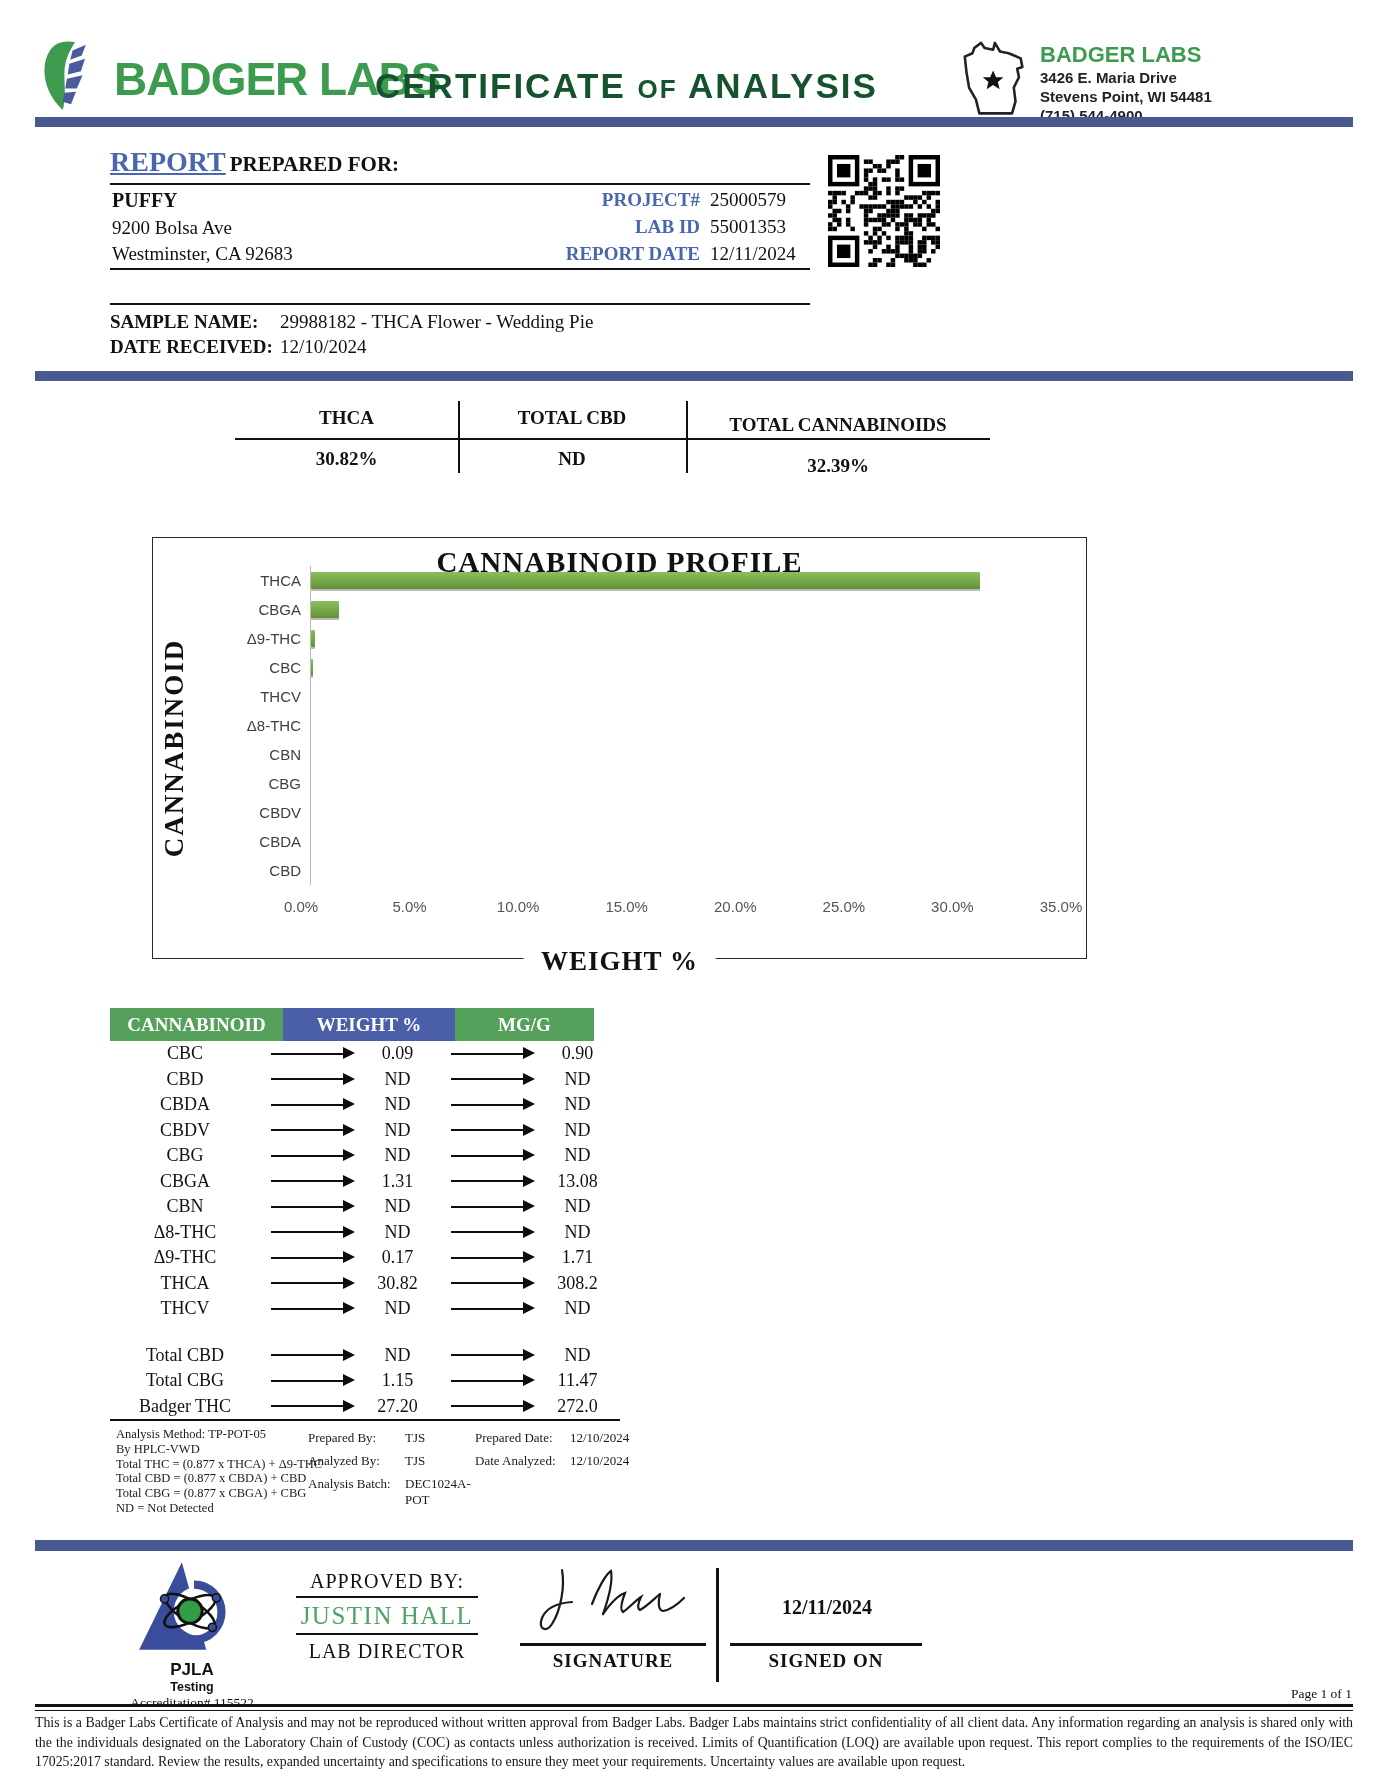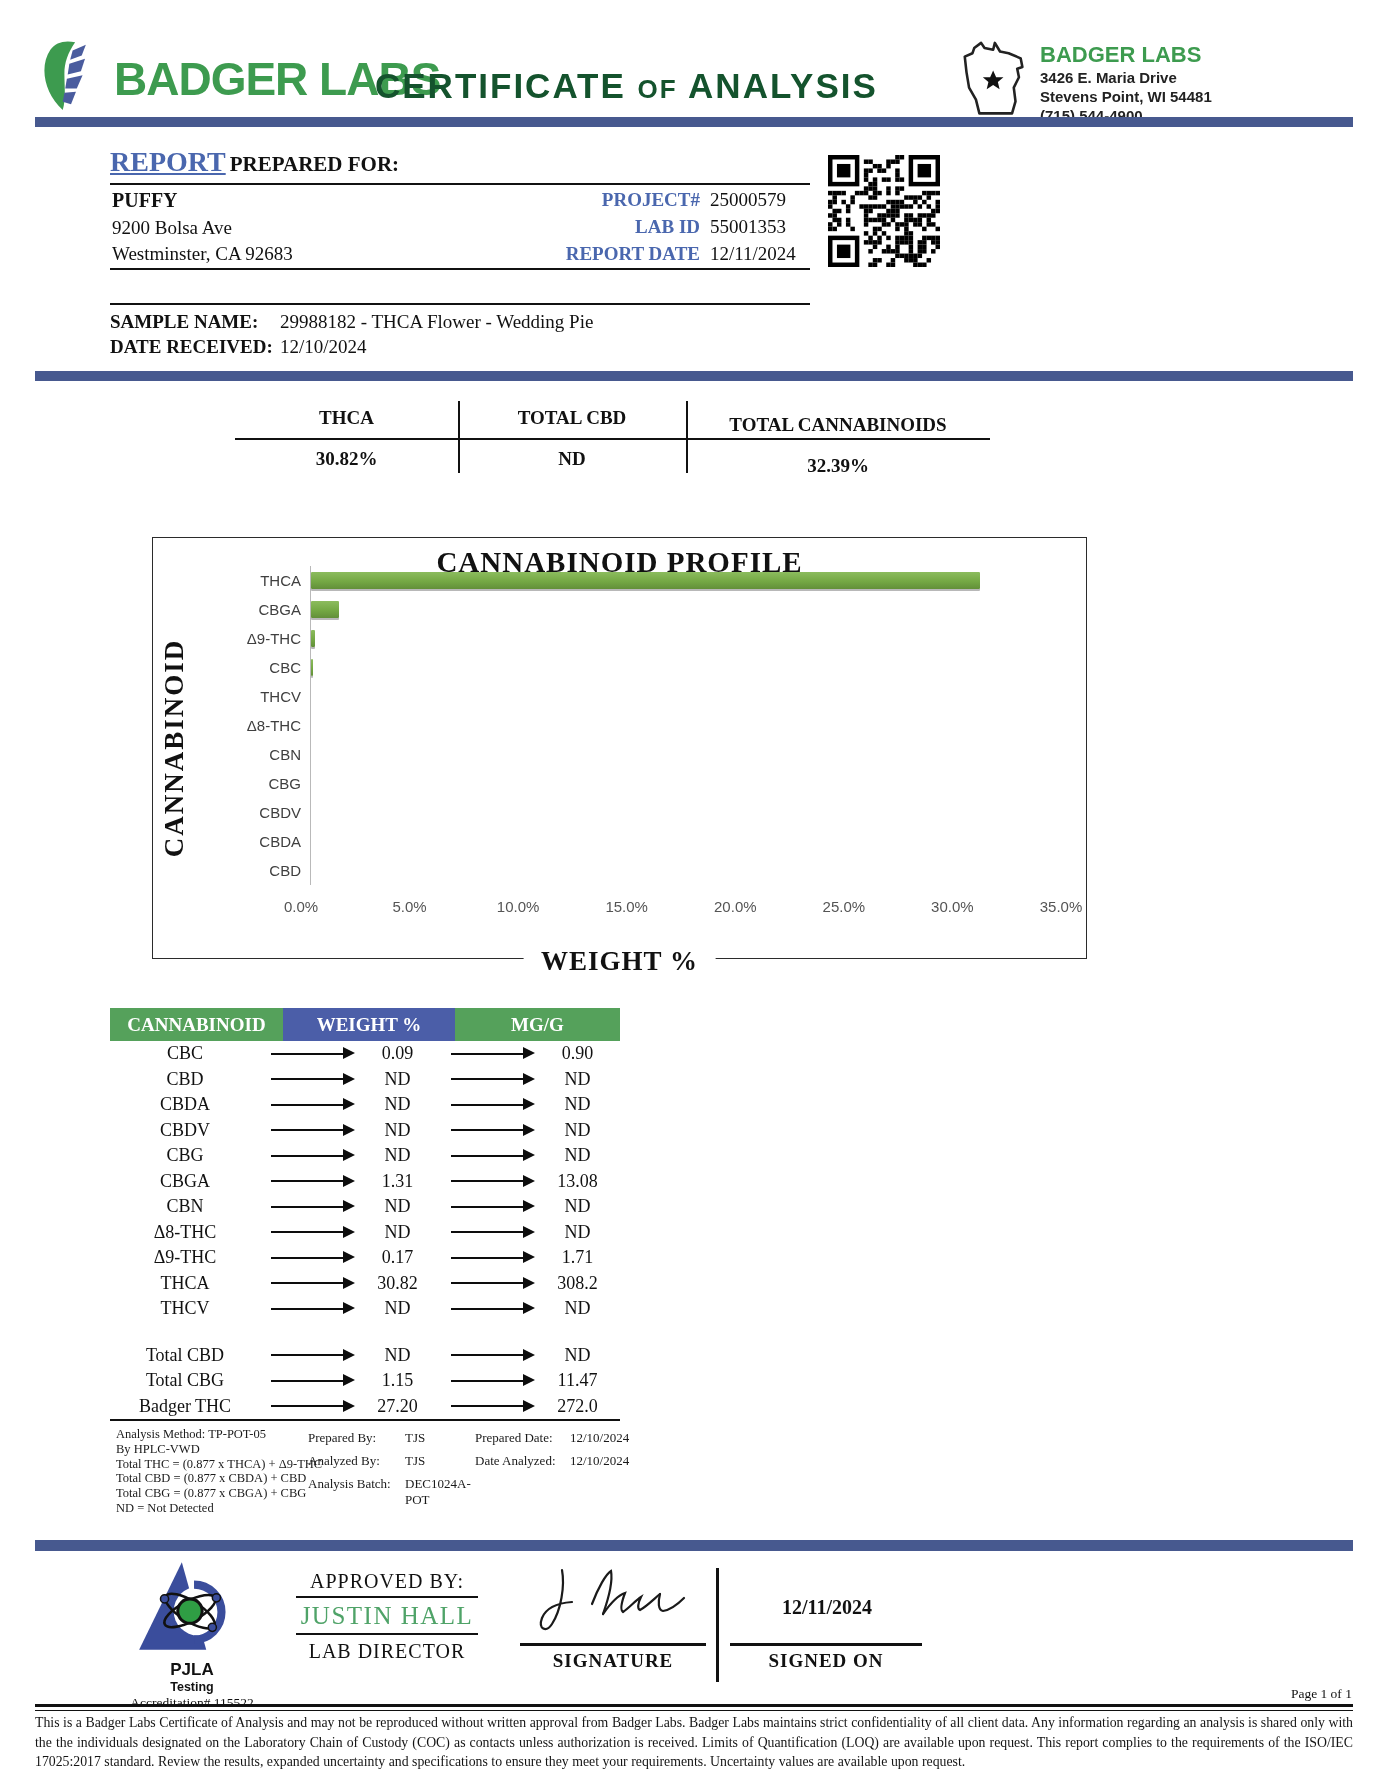--- a/index.html
+++ b/index.html
@@ -488,21 +488,21 @@
         <div class="tick" style="left: 751.4px;">30.0%</div>
         <div class="tick" style="left: 860px;">35.0%</div>
       </div>
     <div class="xlab">WEIGHT %</div>
   </div>
 
   <div class="rtable">
     <div class="rhead">
       <div class="rh-g" style="width:173px;">CANNABINOID</div>
       <div class="rh-b" style="width:172px;">WEIGHT %</div>
-      <div class="rh-g" style="width:165px;font-family:Liberation Serif, serif;">MG/G</div>
+      <div class="rh-g" style="width:139px;font-family:Liberation Serif, serif;">MG/G</div>
     </div>
     <div id="rt-body">
         <div class="rrow">
           <div class="cell">CBC</div>
           <div>
             <div class="arr"></div>
           </div>
           <div class="cell">0.09</div>
           <div>
             <div class="arr"></div>

